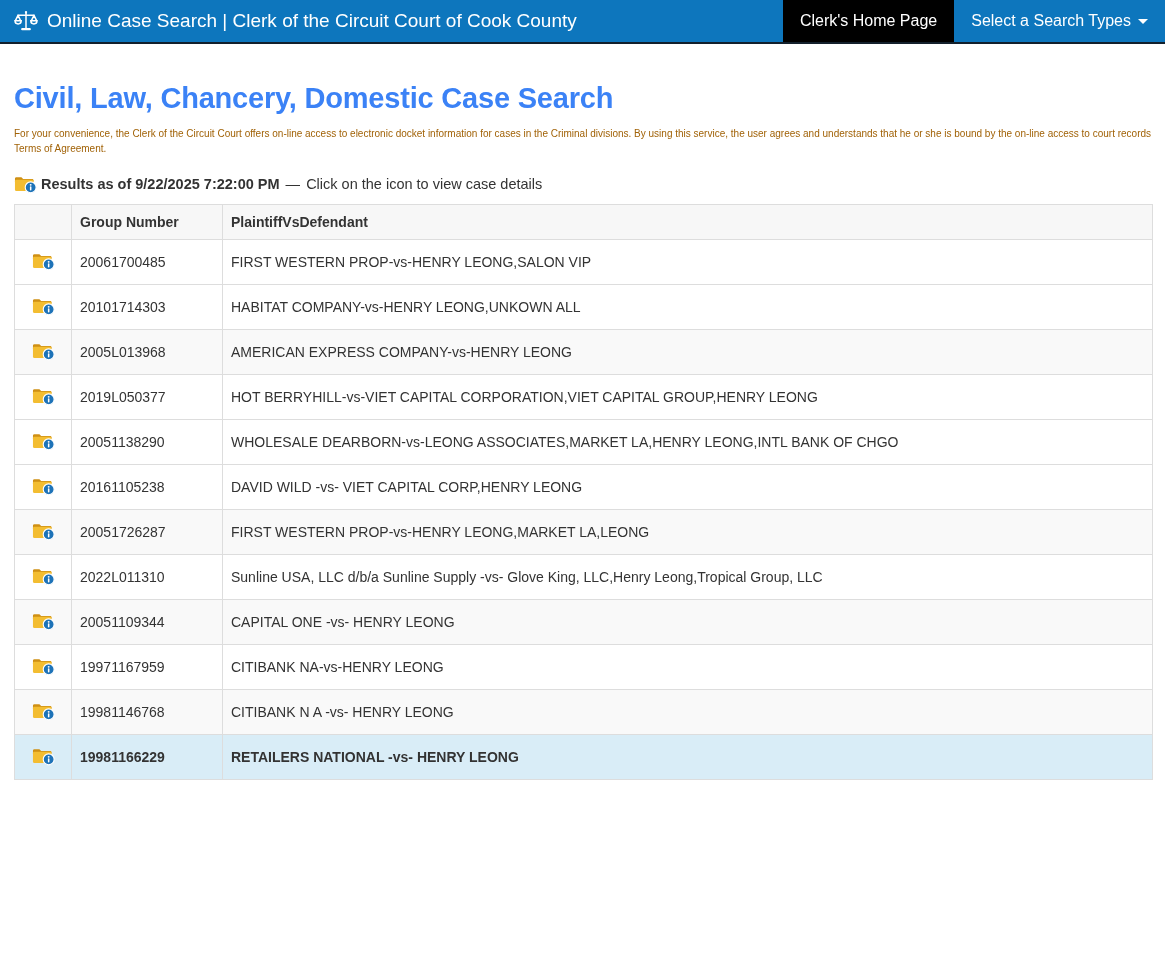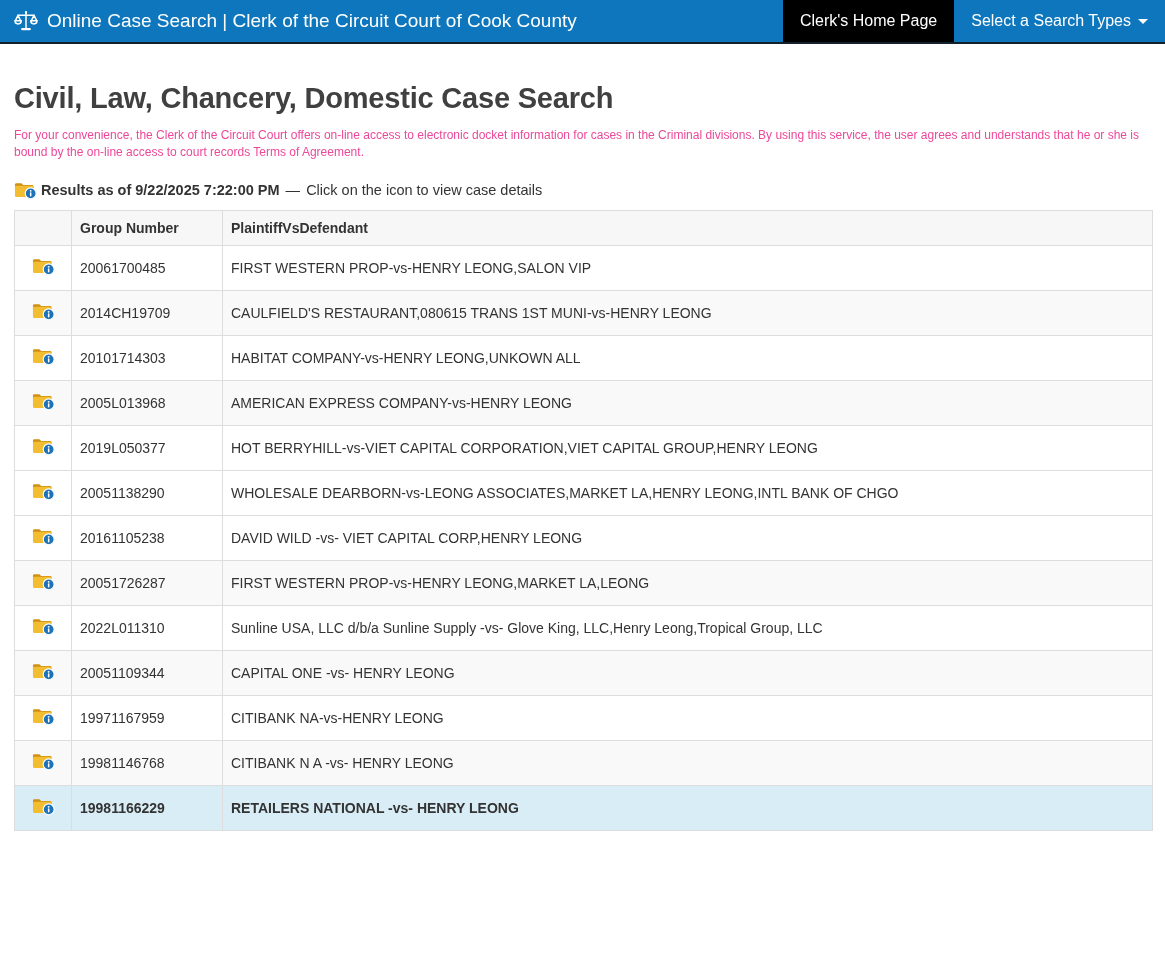--- a/index.html
+++ b/index.html
@@ -50,28 +50,28 @@
     border-right: 5px solid transparent;
     border-top: 5px solid #ffffff;
   }
 
   
   .content { padding: 0 12px 0 14px; }
   h1.page-title {
     margin: 38px 0 12px 0;
     font-size: 29px;
     font-weight: 700;
-    color: #404040;
+    color: #3b82f6;
     letter-spacing: -0.2px;
   }
   .description {
-    font-size: 12px;
+    font-size: 10px;
     line-height: 1.45;
     margin: 0 0 13px 0;
-    color: #ec4899;
+    color: #a16207;
   }
   .results-line {
     display: flex; align-items: center; gap: 4px;
     margin: 18px 0 10px 0;
     font-size: 14.5px;
   }
   .results-line .bold { font-weight: 700; }
   .results-line .sep { margin: 0 2px; }
   .folder-icon { display: inline-flex; line-height: 0; cursor: pointer; }
 
@@ -173,35 +173,20 @@
           <rect x="1" y="5.6" width="19.4" height="11.8" rx="1.5" fill="#f3bd31"></rect>
           <circle cx="17.4" cy="13.5" r="5.7" fill="#1e73b8" stroke="#ffffff" stroke-width="1.2"></circle>
           <circle cx="17.4" cy="10.9" r="1" fill="#ffffff"></circle>
           <rect x="16.6" y="12.3" width="1.6" height="4.5" rx="0.8" fill="#ffffff"></rect>
         </svg>
       </span>
     </td>
     <td class="case-number">20061700485</td>
     <td class="case-title">FIRST WESTERN PROP-vs-HENRY LEONG,SALON VIP</td>
   </tr>
-        <tr class="case-row alt">
-    <td class="icon-cell">
-      <span class="folder-icon">
-        <svg viewBox="0 0 24 20" width="23" height="20">
-          <path d="M1 4.4 C1 3.6 1.65 3 2.45 3 h5.3 l1.8 1.9 H19 c0.8 0 1.4 0.65 1.4 1.45 V7 H1 Z" fill="#cf9015"></path>
-          <rect x="1" y="5.6" width="19.4" height="11.8" rx="1.5" fill="#f3bd31"></rect>
-          <circle cx="17.4" cy="13.5" r="5.7" fill="#1e73b8" stroke="#ffffff" stroke-width="1.2"></circle>
-          <circle cx="17.4" cy="10.9" r="1" fill="#ffffff"></circle>
-          <rect x="16.6" y="12.3" width="1.6" height="4.5" rx="0.8" fill="#ffffff"></rect>
-        </svg>
-      </span>
-    </td>
-    <td class="case-number">2014CH19709</td>
-    <td class="case-title">CAULFIELD'S RESTAURANT,080615 TRANS 1ST MUNI-vs-HENRY LEONG</td>
-  </tr>
         <tr class="case-row">
     <td class="icon-cell">
       <span class="folder-icon">
         <svg viewBox="0 0 24 20" width="23" height="20">
           <path d="M1 4.4 C1 3.6 1.65 3 2.45 3 h5.3 l1.8 1.9 H19 c0.8 0 1.4 0.65 1.4 1.45 V7 H1 Z" fill="#cf9015"></path>
           <rect x="1" y="5.6" width="19.4" height="11.8" rx="1.5" fill="#f3bd31"></rect>
           <circle cx="17.4" cy="13.5" r="5.7" fill="#1e73b8" stroke="#ffffff" stroke-width="1.2"></circle>
           <circle cx="17.4" cy="10.9" r="1" fill="#ffffff"></circle>
           <rect x="16.6" y="12.3" width="1.6" height="4.5" rx="0.8" fill="#ffffff"></rect>
         </svg>

